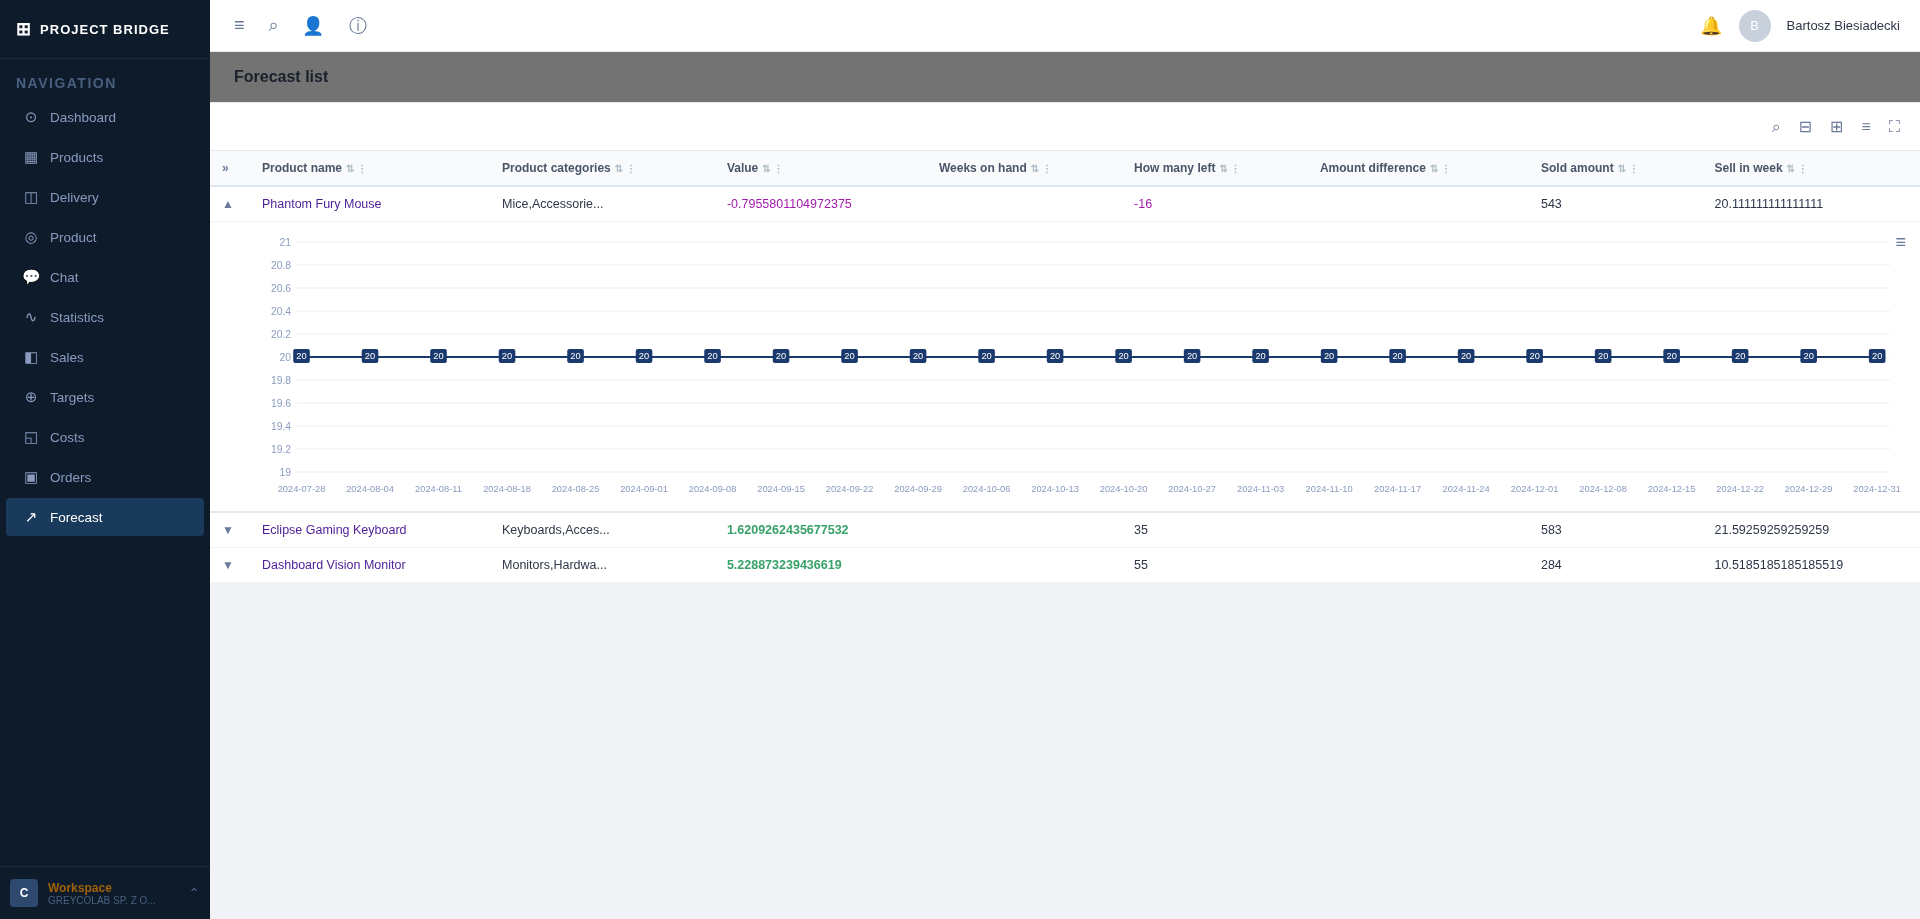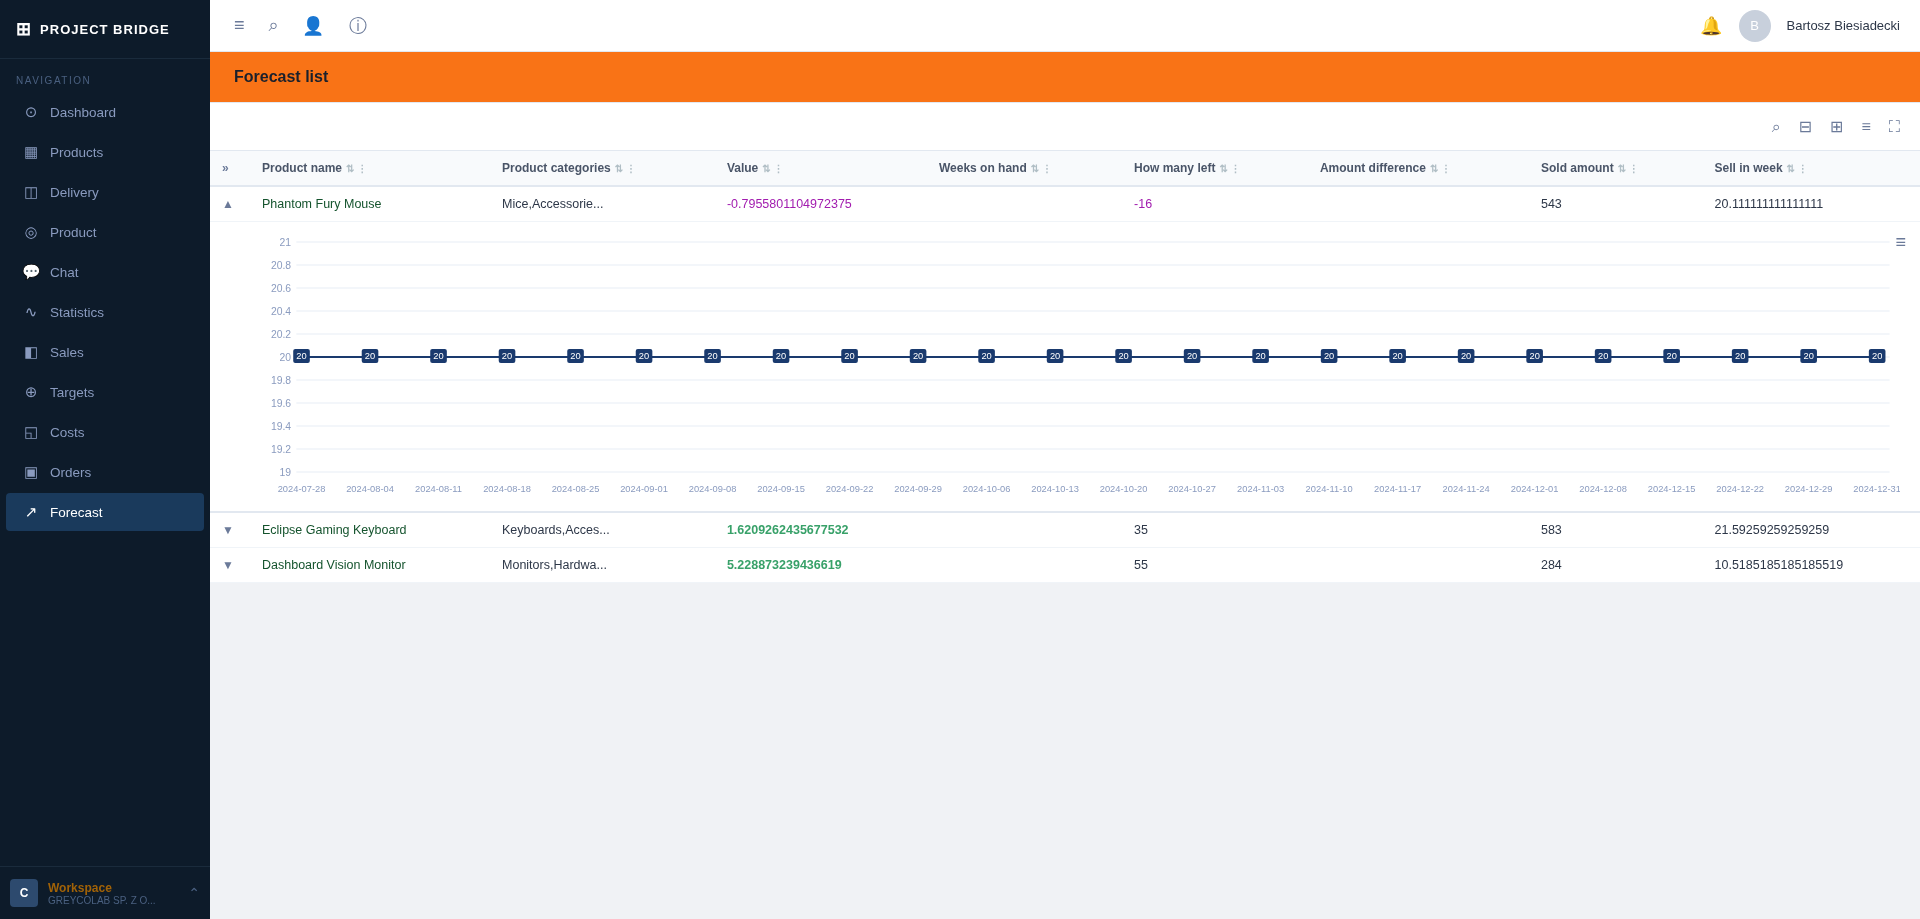--- a/index.html
+++ b/index.html
@@ -23,26 +23,26 @@
       font-weight: 700;
       font-size: 13px;
       letter-spacing: 1px;
       border-bottom: 1px solid #1a2b3c;
       gap: 8px;
     }
     .sidebar-logo-icon {
       font-size: 18px;
     }
     .sidebar-nav-label {
-      font-size: 10px;
+      font-size: 14px;
       letter-spacing: 1.5px;
       color: #4a6080;
       padding: 16px 16px 6px;
       text-transform: uppercase;
-      font-weight: 400;
+      font-weight: 700;
     }
     .sidebar-item {
       display: flex;
       align-items: center;
       gap: 10px;
       padding: 10px 16px;
       cursor: pointer;
       font-size: 13.5px;
       color: #8a9bbf;
       border-radius: 4px;
@@ -104,21 +104,21 @@
 
     
     .content {
       flex: 1;
       overflow-y: auto;
       background: #f0f2f5;
       padding: 0;
     }
 
     .page-header {
-      background: #f97316;
+      background: #737373;
       padding: 16px 24px;
       border-bottom: 1px solid #e2e8f0;
     }
     .page-title { font-size: 16px; font-weight: 600; color: #1a202c; }
 
     .table-container {
       background: #fff;
       margin: 0;
     }
 
@@ -156,21 +156,21 @@
     }
     .col-sort { color: #b0bec5; font-size: 10px; cursor: pointer; }
     .data-table td {
       padding: 10px 12px;
       border-bottom: 1px solid #f0f4f8;
       color: #2d3748;
       font-size: 12.5px;
       vertical-align: middle;
     }
     .expand-icon { color: #6b7a99; cursor: pointer; font-size: 12px; }
-    .product-name-link { color: #14532d; cursor: pointer; text-decoration: none; }
+    .product-name-link { color: #4c1d95; cursor: pointer; text-decoration: none; }
     .value-positive { color: #38a169; font-weight: bold; }
     .value-negative { color: #a21caf; }
 
     
     .y-label { font-size: 10px; fill: #8a9bbf; }
     .x-label { font-size: 9px; fill: #8a9bbf; }
     .grid-line { stroke: #e8eef5; stroke-width: 1; }
     .data-line { stroke: #1a3a6e; stroke-width: 2; fill: none; }
     .data-point-label { font-size: 9px; fill: #fff; }
     .data-point-bg { fill: #1a3a6e; }

